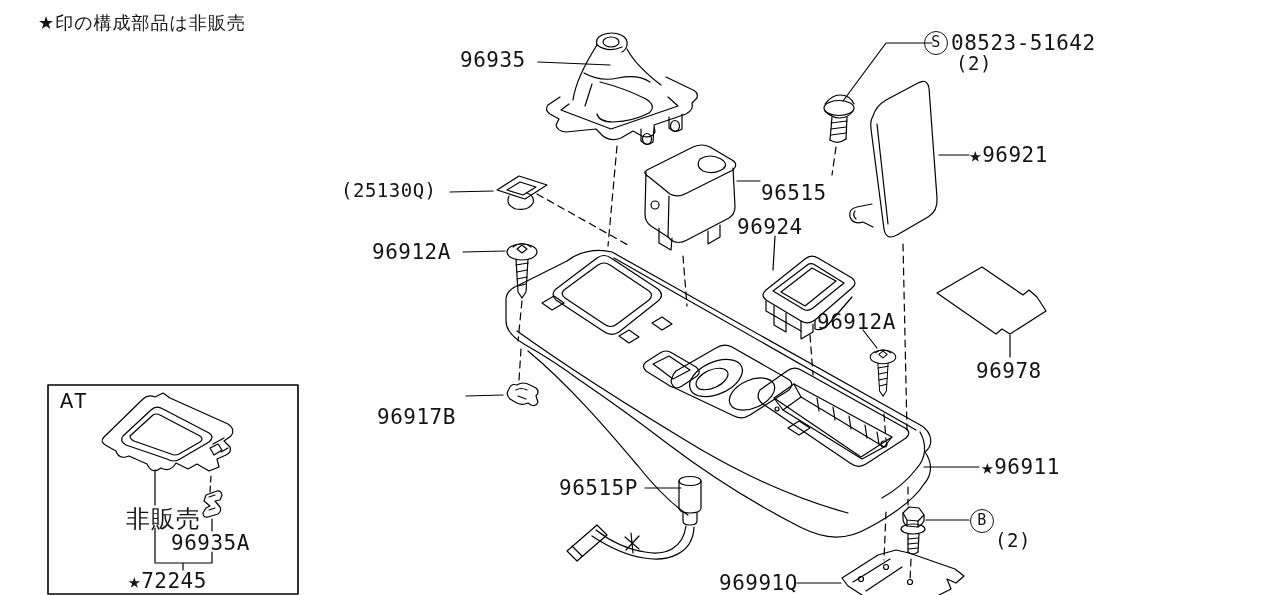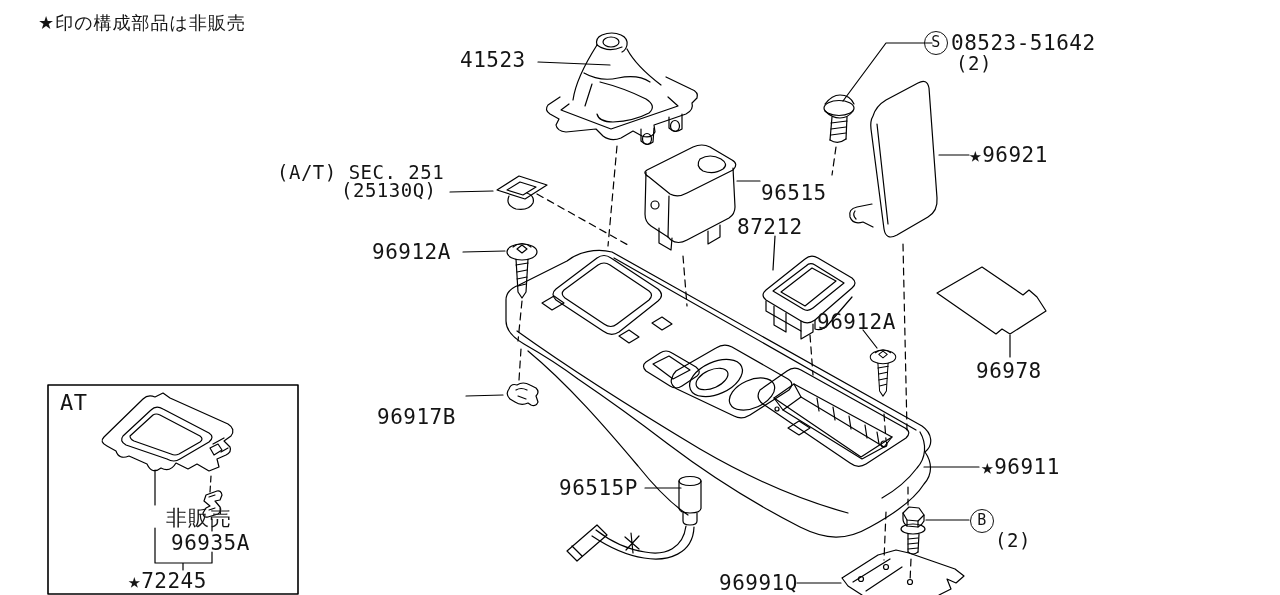--- a/index.html
+++ b/index.html
@@ -2,22 +2,22 @@
 <html><head>
 <meta charset="utf-8">
 <style>
   html,body{margin:0;padding:0;background:#fff;}
   .stage{position:relative;width:1280px;height:595px;background:#ffffff;overflow:hidden;
          font-family:"DejaVu Sans Mono","DejaVu Sans",monospace;color:#111;}
   .art{position:absolute;left:0;top:0;width:1280px;height:595px;}
   .lbl{position:absolute;white-space:nowrap;font-size:21px;line-height:1.05;letter-spacing:0.5px;color:#141414;}
   .lbl.small{font-size:19px;}
   .lbl.cjk{font-family:"DejaVu Sans","Liberation Sans",sans-serif;font-size:18px;letter-spacing:1px;text-align:center;}
-  .lbl.cjk19{font-family:"DejaVu Sans","Liberation Sans",sans-serif;font-size:21px;letter-spacing:1px;margin-left:40px;}
-  .lbl.attitle{font-size:22px;}
+  .lbl.cjk19{font-family:"DejaVu Sans","Liberation Sans",sans-serif;font-size:24px;letter-spacing:1px;}
+  .lbl.attitle{font-size:22px;font-family:Liberation Mono, monospace;}
   .circ{display:inline-flex;align-items:center;justify-content:center;
         width:22px;height:22px;border:1.6px solid #141414;border-radius:50%;
         font-size:15px;margin-right:3px;vertical-align:-3px;}
   .numrow{display:inline-flex;align-items:center;}
 </style>
 </head>
 <body>
 
 <div class="stage">
 
@@ -205,35 +205,34 @@
     <path d="M810,335 L813,375"></path>
     <path d="M522,301 L518,341"></path>
     <path d="M521,349 L519,380"></path>
     <path d="M884,414 L886,440"></path>
     <path d="M886,512 L884,560"></path>
   </g>
 </svg>
 
   <div class="lbl cjk" style="left:38px;top:14px">★印の構成部品は非販売</div>
 
-  <div class="lbl" style="left:460px;top:49px">41523</div>
+  <div class="lbl" style="left:460px;top:49px">96935</div>
 
   <div class="lbl numrow" style="left:924px;top:31px">
     <span class="circ">S</span>
     <span>08523-51642</span>
   </div>
   <div class="lbl small" style="left:956px;top:54px">(2)</div>
 
   <div class="lbl" style="left:969px;top:144px">★96921</div>
 
-  <div class="lbl small" style="left:277px;top:163px">(A/T) SEC. 251</div>
   <div class="lbl small" style="left:341px;top:181px">(25130Q)</div>
 
   <div class="lbl" style="left:761px;top:182px">96515</div>
-  <div class="lbl" style="left:737px;top:216px">87212</div>
+  <div class="lbl" style="left:737px;top:216px">96924</div>
   <div class="lbl" style="left:372px;top:241px">96912A</div>
   <div class="lbl" style="left:817px;top:311px">96912A</div>
   <div class="lbl" style="left:976px;top:360px">96978</div>
   <div class="lbl" style="left:377px;top:406px">96917B</div>
   <div class="lbl" style="left:559px;top:477px">96515P</div>
   <div class="lbl" style="left:981px;top:456px">★96911</div>
 
   <div class="lbl numrow" style="left:970px;top:509px">
     <span class="circ">B</span>
   </div>

